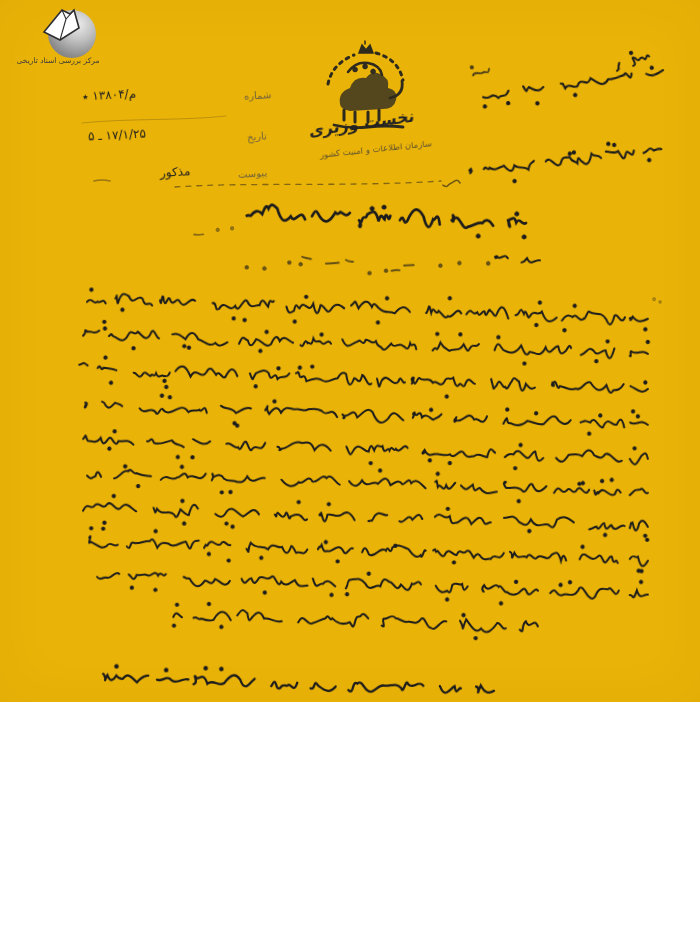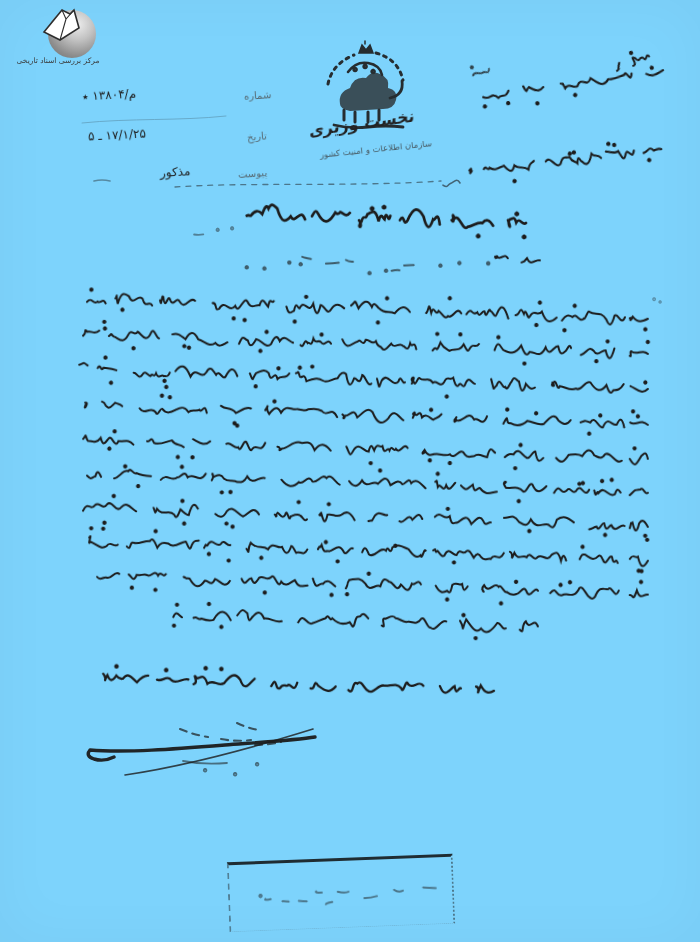--- a/index.html
+++ b/index.html
@@ -1,18 +1,18 @@
 <!DOCTYPE html>
 <html lang="fa"><head>
 <meta charset="utf-8">
 <style>
   html,body{margin:0;padding:0;background:#ffffff;}
   .page{
-    position:relative;width:700px;height:942px;margin:0 auto;
-    background:#7dd3fc;overflow:hidden;
+    position:relative;width:700px;height:702px;margin:0 auto;
+    background:#eab308;overflow:hidden;
     box-shadow:inset 0 0 60px rgba(0,0,0,0.035);
     font-family:"DejaVu Sans",sans-serif;
   }
   .fa{direction:rtl;unicode-bidi:isolate;font-family:"DejaVu Sans",sans-serif;}
   
   .logo{position:absolute;left:4px;top:4px;width:110px;height:66px;}
   .logo-sphere{
     position:absolute;left:44px;top:6px;width:48px;height:48px;border-radius:50%;
     background:radial-gradient(circle at 62% 30%, #ececec 0%, #c2c2c2 35%, #8d8d8d 70%, #6b6b6b 100%);
     filter:blur(.2px);

